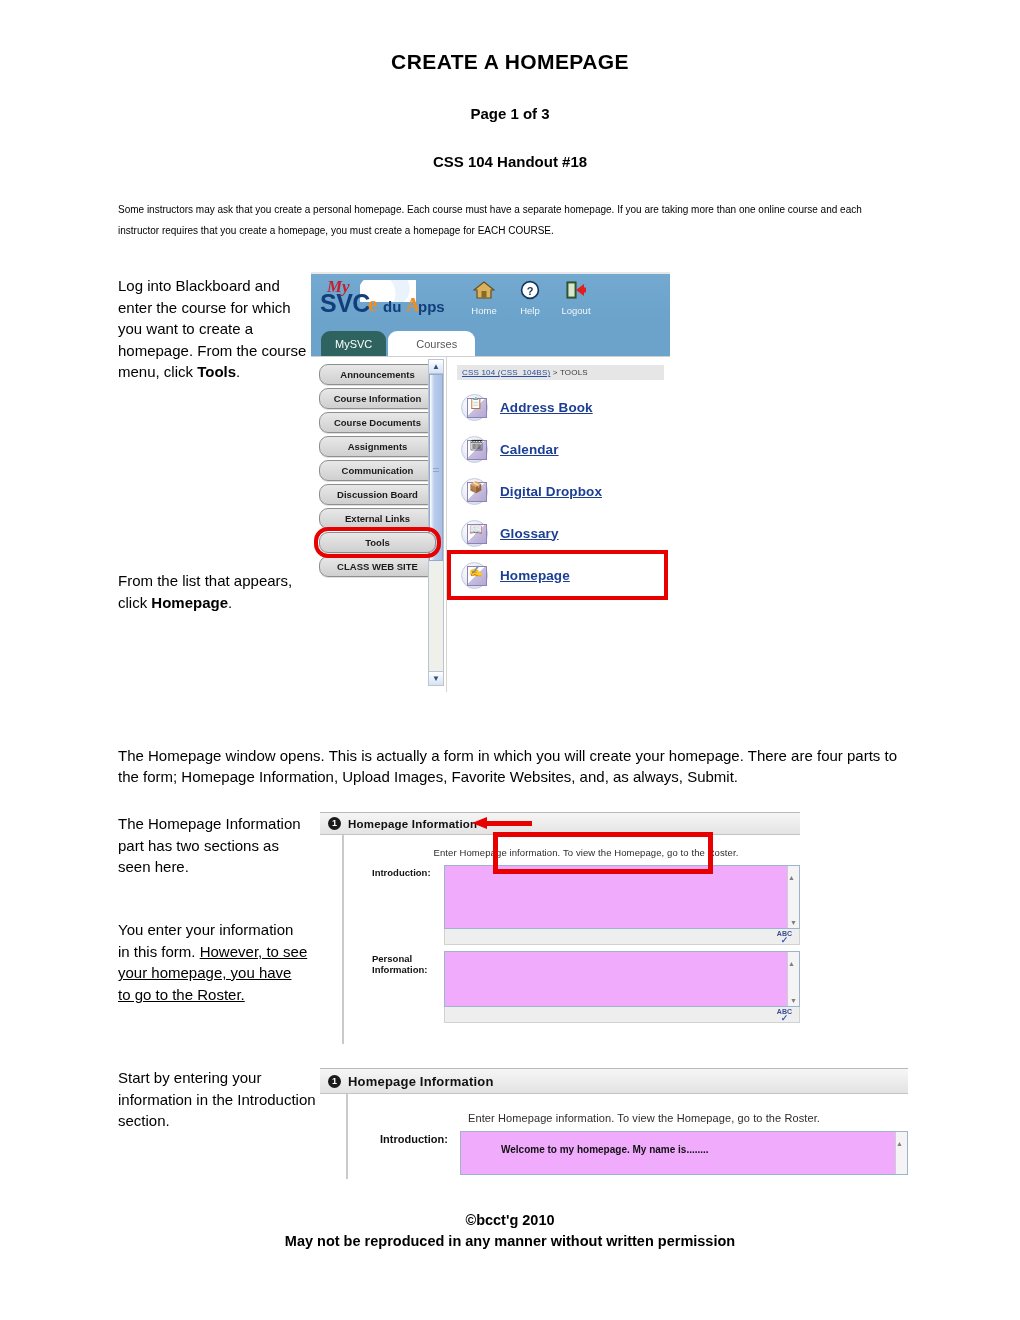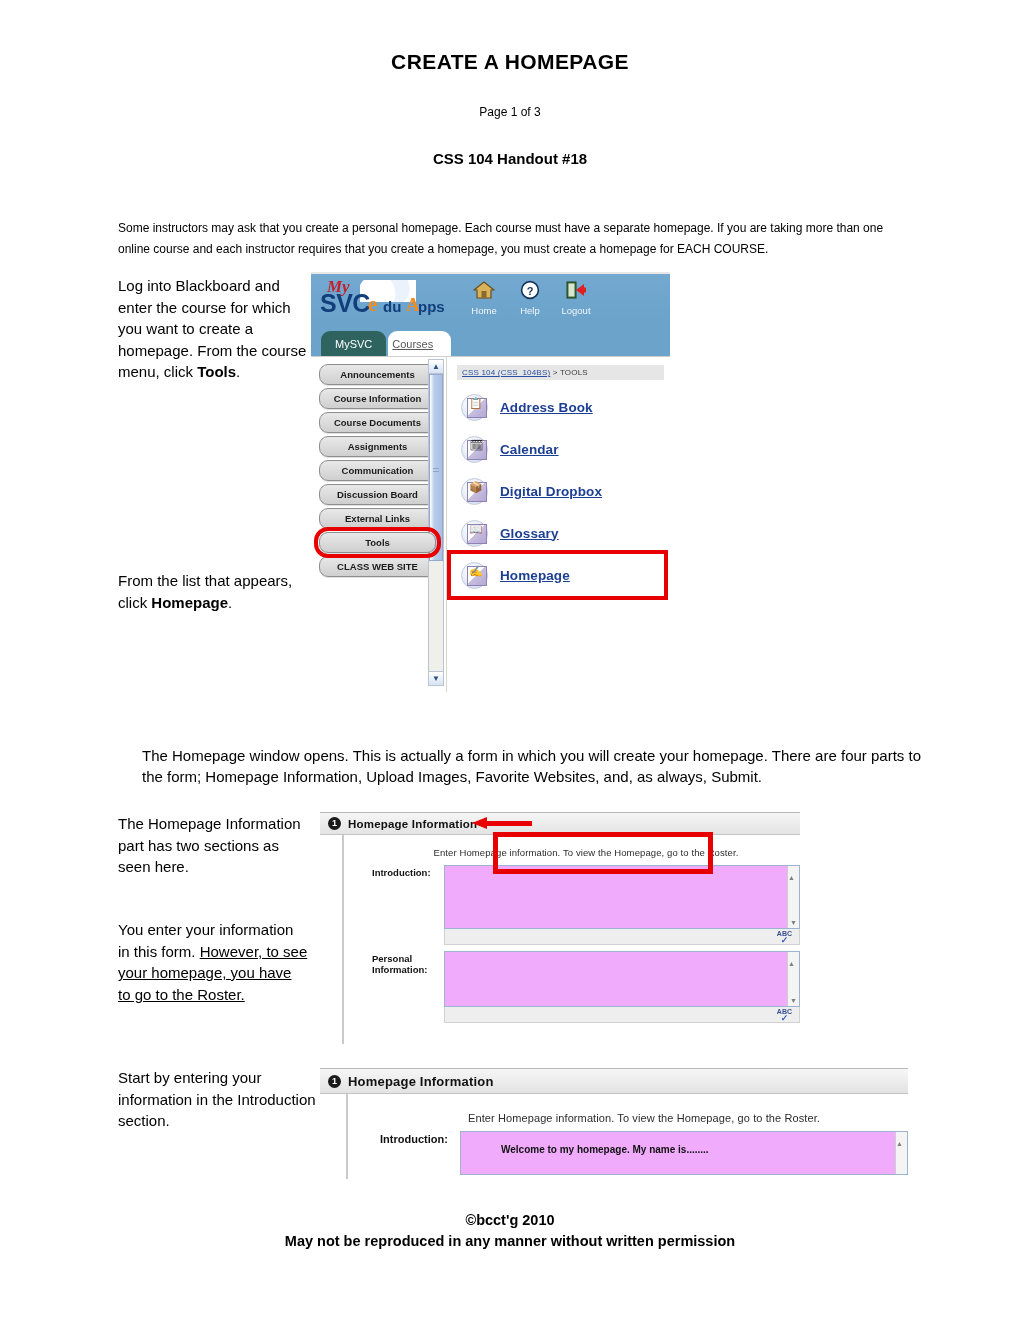--- a/index.html
+++ b/index.html
@@ -27,58 +27,57 @@
   .doc-title {
     text-align: center;
     font-size: 21px;
     font-weight: bold;
     letter-spacing: 0.4px;
     margin: 0;
     padding-top: 50px;
   }
   .doc-subtitle {
     text-align: center;
-    font-size: 12px;
-    font-weight: normal;
+    font-size: 15px;
+    font-weight: bold;
     margin: 0;
     padding-top: 31px;
   }
   .doc-subtitle2 {
     text-align: center;
     font-size: 15px;
     font-weight: bold;
     margin: 0;
     padding-top: 31px;
   }
 
   
   .intro-para {
     position: absolute;
     left: 118px;
-    top: 206px;
+    top: 190px;
     width: 778px;
-    font-size: 12px;
+    font-size: 10px;
     line-height: 20.5px;
   }
   .side-note {
     position: absolute;
     font-size: 15px;
     line-height: 21.5px;
     width: 190px;
   }
   .side-note b { font-weight: bold; }
   .u-note { text-decoration: underline; }
 
   .wide-para {
     position: absolute;
     left: 118px;
     width: 790px;
     font-size: 15px;
     line-height: 21px;
-    margin-left: 24px;
   }
 
   
   .shot1 {
     position: absolute;
     left: 311px;
     top: 272px;
     width: 359px;
     height: 417px;
     background: #5eead4;
@@ -180,21 +179,21 @@
     bottom: 0;
     display: flex;
     align-items: center;
   }
   .bb-tab {
     font-size: 11px;
     padding: 7px 14px 6px 14px;
     border-radius: 9px 9px 0 0;
   }
   .bb-tab.mysvc { background: #2f6360; color:#ffffff; }
-  .bb-tab.courses { background:#ffffff; color:#575757; margin-left:2px; padding-left:4px; padding-right:18px;text-decoration:underline;}
+  .bb-tab.courses { background:#ffffff; color:#575757; margin-left:2px; padding-left:28px; padding-right:18px;}
 
   .bb-body {
     position: relative;
     height: 335px;
     background: #ffffff;
     border-top: 1px solid #cfcfcf;
     display: flex;
   }
   .bb-menu-col {
     position: relative;

